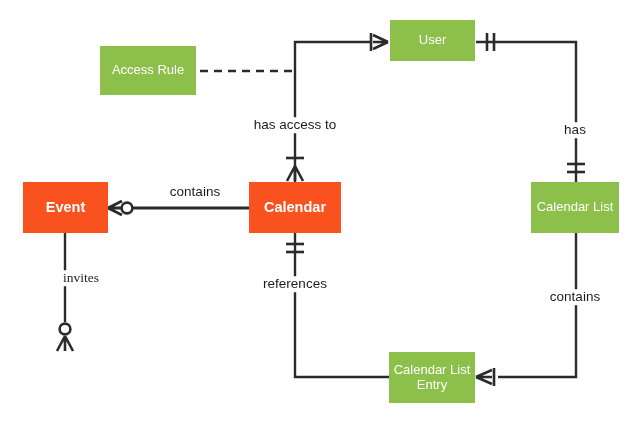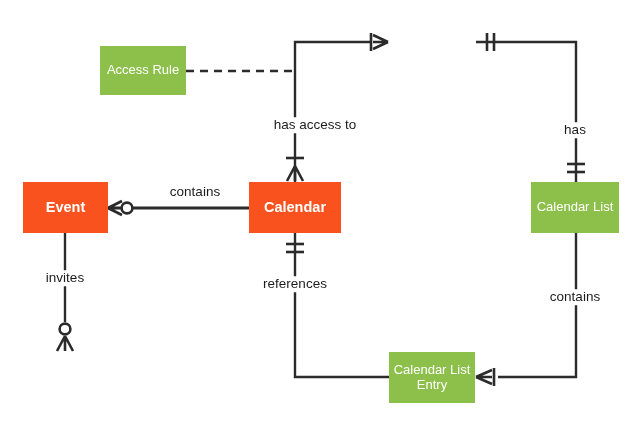--- a/index.html
+++ b/index.html
@@ -119,40 +119,43 @@
   </svg>
 
   <div class="entity-box primary" style="left:249px; top:182px; width:92px; height:51px; background:#f9521e;">
     <span>Calendar</span>
   </div>
 
   <div class="entity-box primary" style="left:23px; top:182px; width:85px; height:51px; background:#f9521e;">
     <span>Event</span>
   </div>
 
-  <div class="entity-box" style="left:100px; top:46px; width:86px; height:49px; background:#8cc04a;">
+  <div class="entity-box" style="left:100px; top:46px; width:96px; height:49px; background:#8cc04a;">
     <span>Access Rule</span>
   </div>
 
+  <div class="entity-box" style="left:390px; top:20px; width:85px; height:41px; background:#8cc04a;">
+    <span>User</span>
+  </div>
 
   <div class="entity-box" style="left:531px; top:182px; width:88px; height:51px; background:#8cc04a;">
     <span>Calendar List</span>
   </div>
 
   <div class="entity-box" style="left:389px; top:352px; width:86px; height:51px; background:#8cc04a;">
     <span>Calendar List
 Entry</span>
   </div>
 
 
   <div class="edge-label" style="left:195px; top:192px; transform:translate(-50%,-50%);">contains</div>
 
-  <div class="edge-label" style="left:295px; top:125px; transform:translate(-50%,-50%);margin-left:20px;">has access to</div>
+  <div class="edge-label" style="left:295px; top:125px; transform:translate(-50%,-50%);">has access to</div>
 
   <div class="edge-label" style="left:575px; top:102px; transform:translate(-50%,-50%);margin-top:28px;">has</div>
 
   <div class="edge-label" style="left:575px; top:297px; transform:translate(-50%,-50%);">contains</div>
 
   <div class="edge-label" style="left:295px; top:284px; transform:translate(-50%,-50%);">references</div>
 
-  <div class="edge-label" style="left:65px; top:278px; transform:translate(-50%,-50%);">invites</div>
+  <div class="edge-label" style="left:81px; top:278px; transform:translate(-50%,-50%);font-family:Liberation Serif, serif;">invites</div>
 
 </div>
 
 </body></html>

